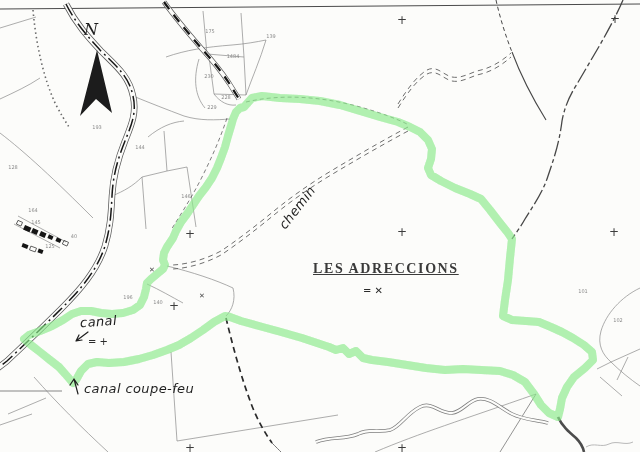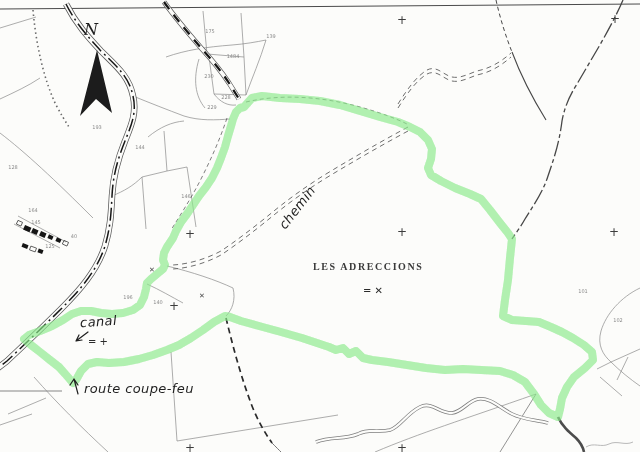--- a/index.html
+++ b/index.html
@@ -7,22 +7,22 @@
        font-family:"DejaVu Sans",sans-serif;}
   .map svg{position:absolute;left:0;top:0;}
   .layer{position:absolute;left:0;top:0;width:640px;height:452px;pointer-events:none;}
   .layer span{position:absolute;transform:translate(-50%,-50%);white-space:nowrap;}
   .pnum{font-size:5px;color:#8a8a8a;letter-spacing:0;}
   .cross{font-size:12px;color:#3c3c3c;font-weight:400;line-height:1;}
   .xmark{font-size:7px;color:#4a4a4a;}
   .hand{position:absolute;color:#1f1f1f;font-style:italic;font-size:13px;letter-spacing:.4px;
         font-family:"DejaVu Sans",sans-serif;white-space:nowrap;}
   .hand-mark{position:absolute;color:#2a2a2a;font-style:italic;font-size:10px;white-space:nowrap;}
-  .print-label{position:absolute;font-family:"Liberation Serif",serif;font-size:10px;
-        letter-spacing:1.6px;color:#3a3a3a;font-weight:bold;white-space:nowrap;}
+  .print-label{position:absolute;font-family:"Liberation Serif",serif;font-size:14px;
+        letter-spacing:1.6px;color:#3a3a3a;font-weight:bold;white-space:nowrap;text-decoration:underline;}
   .north-n{position:absolute;font-family:"DejaVu Serif",serif;font-style:italic;
         font-size:16px;color:#1e1e1e;}
   .chemin{transform:rotate(-52deg);transform-origin:center;}
 </style>
 </head>
 <body>
 
 <div class="map">
 
   <svg width="640" height="452" viewBox="0 0 640 452">
@@ -184,16 +184,16 @@
   <span class="north-n" style="left:84px;top:20px;">N</span>
 
   <span class="print-label" style="left:313px;top:261px;">LES ADRECCIONS</span>
 
   <span class="hand-mark" style="left:363px;top:285px;">= ✕</span>
 
   <span class="hand" style="left:80px;top:314px;transform:rotate(-4deg);">canal</span>
 
   <span class="hand-mark" style="left:88px;top:336px;">= +</span>
 
-  <span class="hand" style="left:84px;top:381px;">route coupe-feu</span>
+  <span class="hand" style="left:84px;top:381px;">canal coupe-feu</span>
 
   <span class="hand chemin" style="left:272px;top:200px;">chemin</span>
 </div>
 
 </body></html>

